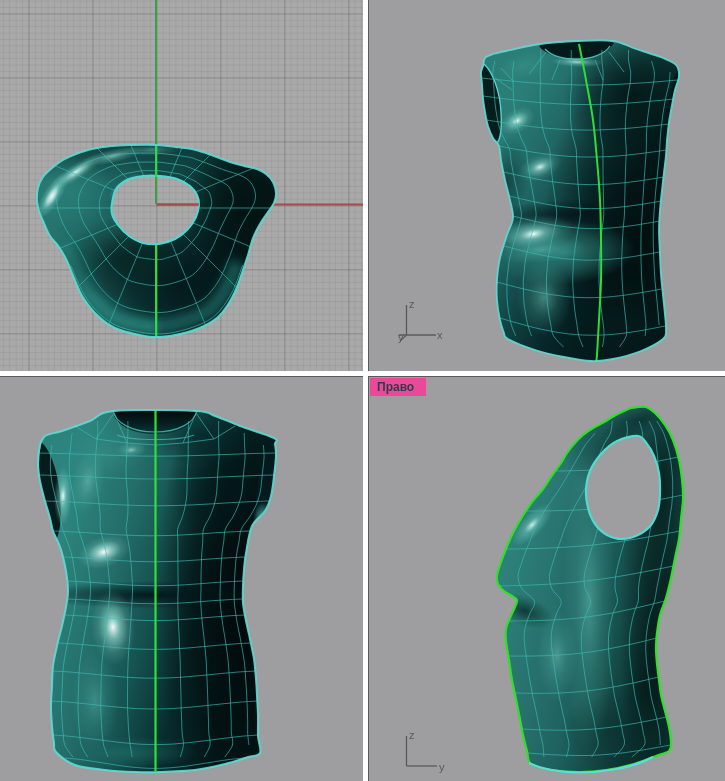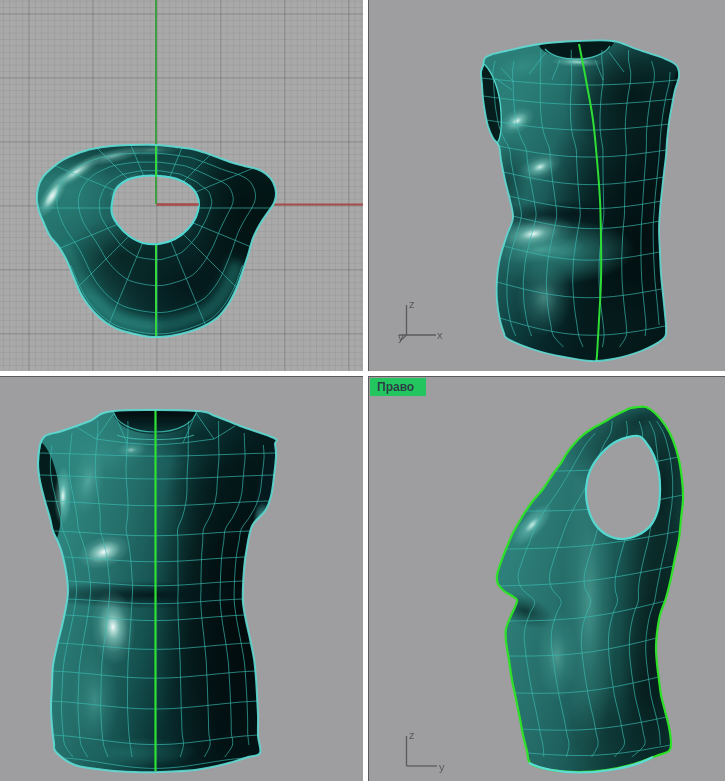--- a/index.html
+++ b/index.html
@@ -16,21 +16,21 @@
   background-position: 28.5px 13.5px, 28.5px 13.5px, 2.9px 0.7px, 2.9px 0.7px;
 }
 #tr { left:368px; top:0; width:357px; height:371px; background:#9e9ea0;
   border-left:1px solid #5a5a5a; }
 #bl { left:0; top:376px; width:363px; height:405px; background:#9e9ea0;
   border-top:1px solid #5a5a5a; }
 #br { left:368px; top:376px; width:357px; height:405px; background:#9e9ea0;
   border-left:1px solid #5a5a5a; border-top:1px solid #5a5a5a; }
 svg { position:absolute; left:0; top:0; }
 #label { position:absolute; left:1px; top:1px; width:56px; height:18px;
-  background:#22c55e; color:#2e3d46; font-weight:bold; font-size:12px;
+  background:#ec4899; color:#2e3d46; font-weight:bold; font-size:12px;
   line-height:18px; padding-left:7px; }
 </style></head>
 <body>
 <div class="vp" id="tl">
 <svg width="363" height="371" viewBox="0 0 363 371">
 <defs>
 <linearGradient id="tlbase" gradientUnits="userSpaceOnUse" x1="55" y1="185" x2="268" y2="235">
           <stop offset="0" stop-color="#26766f" stop-opacity="1"></stop>
           <stop offset="0.3" stop-color="#1d615d" stop-opacity="1"></stop>
           <stop offset="0.55" stop-color="#114543" stop-opacity="1"></stop>

